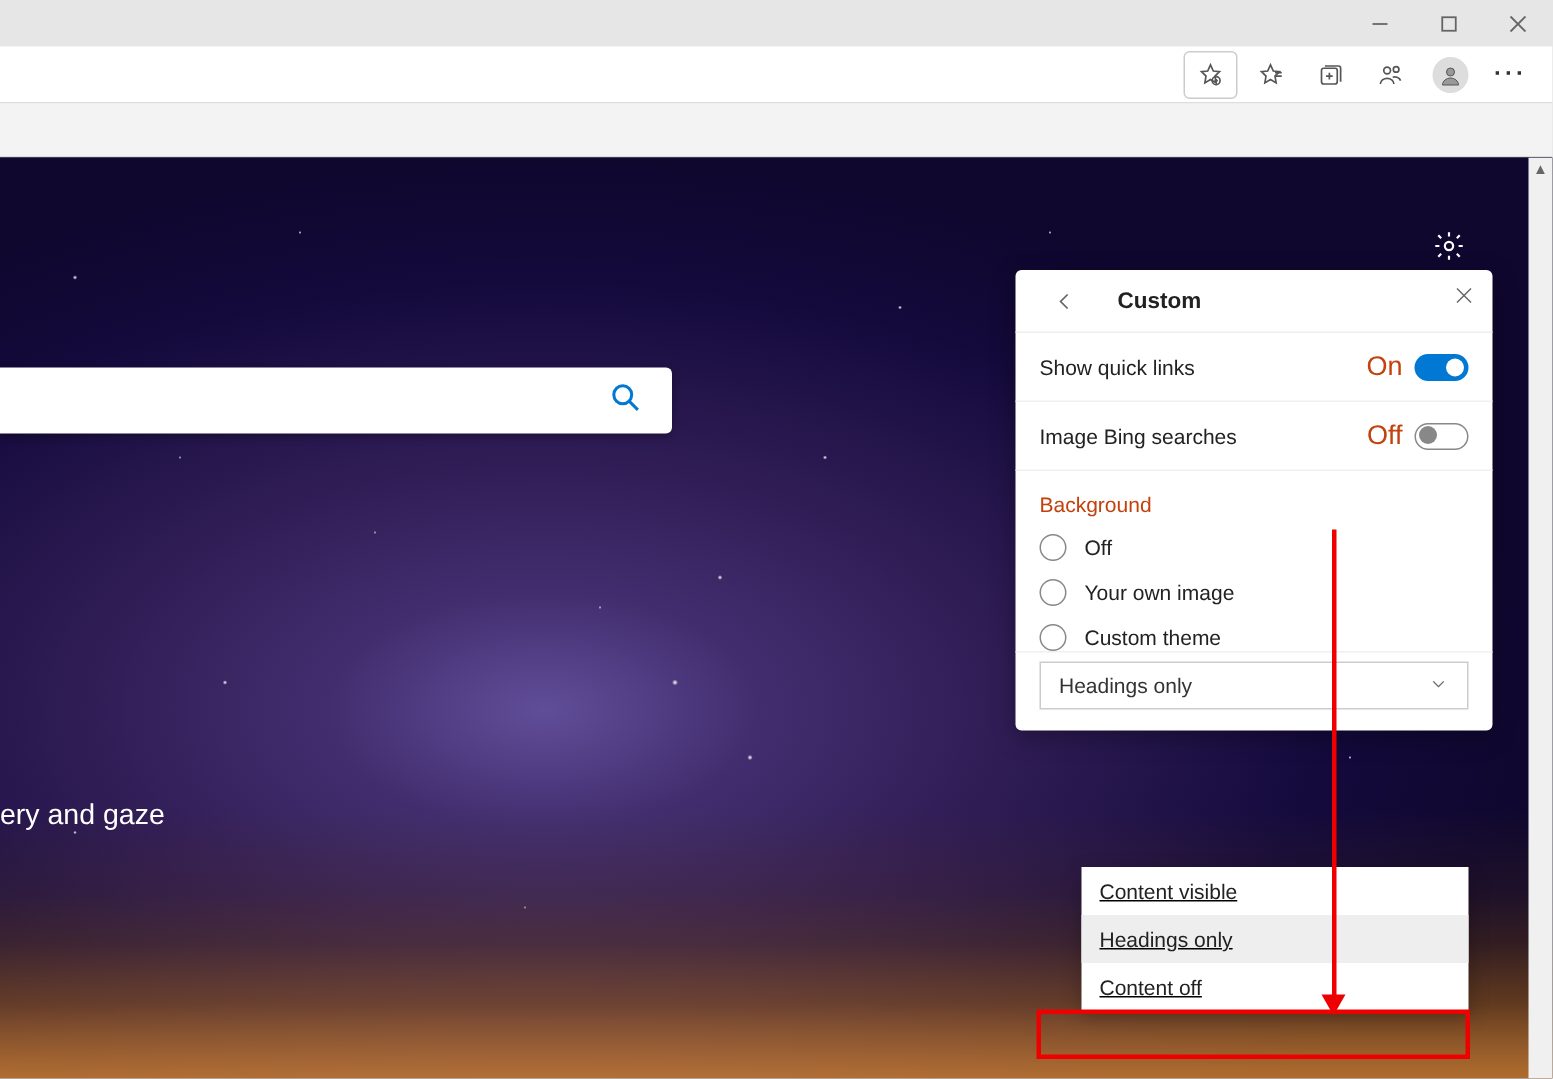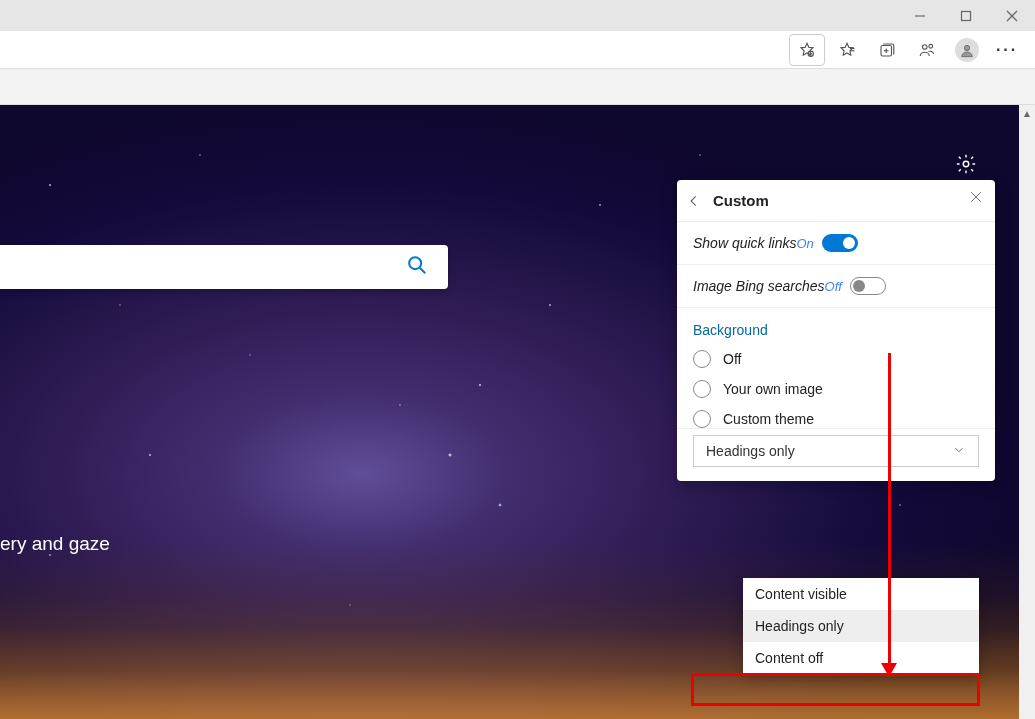--- a/index.html
+++ b/index.html
@@ -130,49 +130,50 @@
     width: 318px;
     background: #fff;
     border-radius: 4px;
     box-shadow: 0 4px 16px rgba(0,0,0,0.3);
     font-size: 14px;
     color: #222;
   }
   .panel-header {
     display: flex;
     align-items: center;
-    padding: 12px 10px;
+    padding: 12px 26px;
     border-bottom: 1px solid #eee;
     position: relative;
+    gap: 16px;
   }
   .panel-back { width:18px; display:flex; align-items:center; color:#666; margin-right:8px;}
   .panel-title { font-weight: 600; font-size: 15px; }
   .panel-close { position: absolute; right: 12px; top: 10px; color: #666; font-size: 14px; }
 
   .panel-row {
     display: flex;
     align-items: center;
+    justify-content: space-between;
     padding: 12px 16px;
     border-bottom: 1px solid #f0f0f0;
-    font-style: italic;
-  }
-  .toggle-group { display:flex; align-items:center; gap:8px; font-size:13px; color:#3b82f6;}
+  }
+  .toggle-group { display:flex; align-items:center; gap:8px; font-size:18px; color:#c2410c;}
   .toggle {
     width: 36px; height: 18px; border-radius: 10px; position: relative;
   }
   .toggle.on { background: #0078d4; }
   .toggle.off { background: #fff; border:1.5px solid #888; }
   .toggle .knob {
     position: absolute; width: 12px; height: 12px; border-radius: 50%;
     top: 3px; background: #fff;
   }
   .toggle.on .knob { right: 3px; background:#fff; }
   .toggle.off .knob { left: 2px; top:1.5px; background:#888; }
 
-  .section-title { padding: 14px 16px 6px; color:#0369a1; }
+  .section-title { padding: 14px 16px 6px; color:#c2410c; }
 
   .radio-row {
     display:flex; align-items:center; gap:12px;
     padding: 6px 16px;
   }
   .radio {
     width:18px; height:18px; border-radius:50%;
     border: 1.5px solid #888; flex-shrink:0;
   }
   .radio.selected {
@@ -190,24 +191,25 @@
     padding: 0 12px;
     font-size: 14px;
     color: #333;
     background:#fff;
   }
   .dropdown svg { stroke:#666; }
 
   .dropdown-list {
     position: absolute;
     top: 473px; right: 56px;
-    width: 236px;
+    width: 258px;
     background: #fff;
     box-shadow: 0 4px 12px rgba(0,0,0,0.25);
     z-index: 10;
+    text-decoration: underline;
   }
   .dd-item {
     padding: 8px 12px;
     font-size: 14px;
     color: #222;
   }
   .dd-item.hover { background: #eee; }
 
   .red-box {
     position: absolute;

